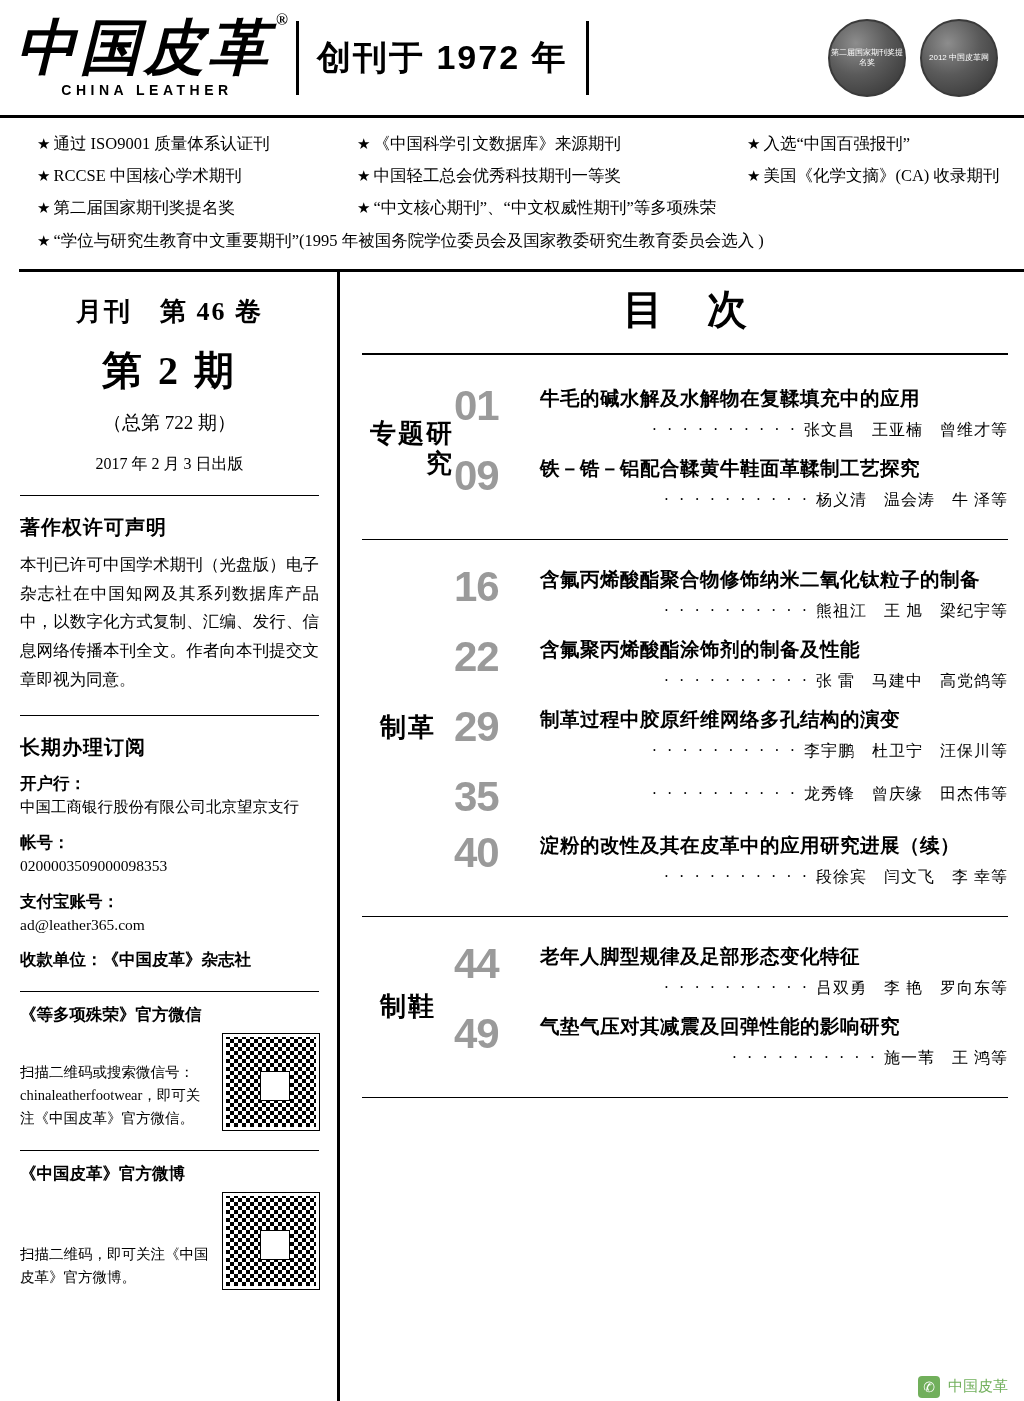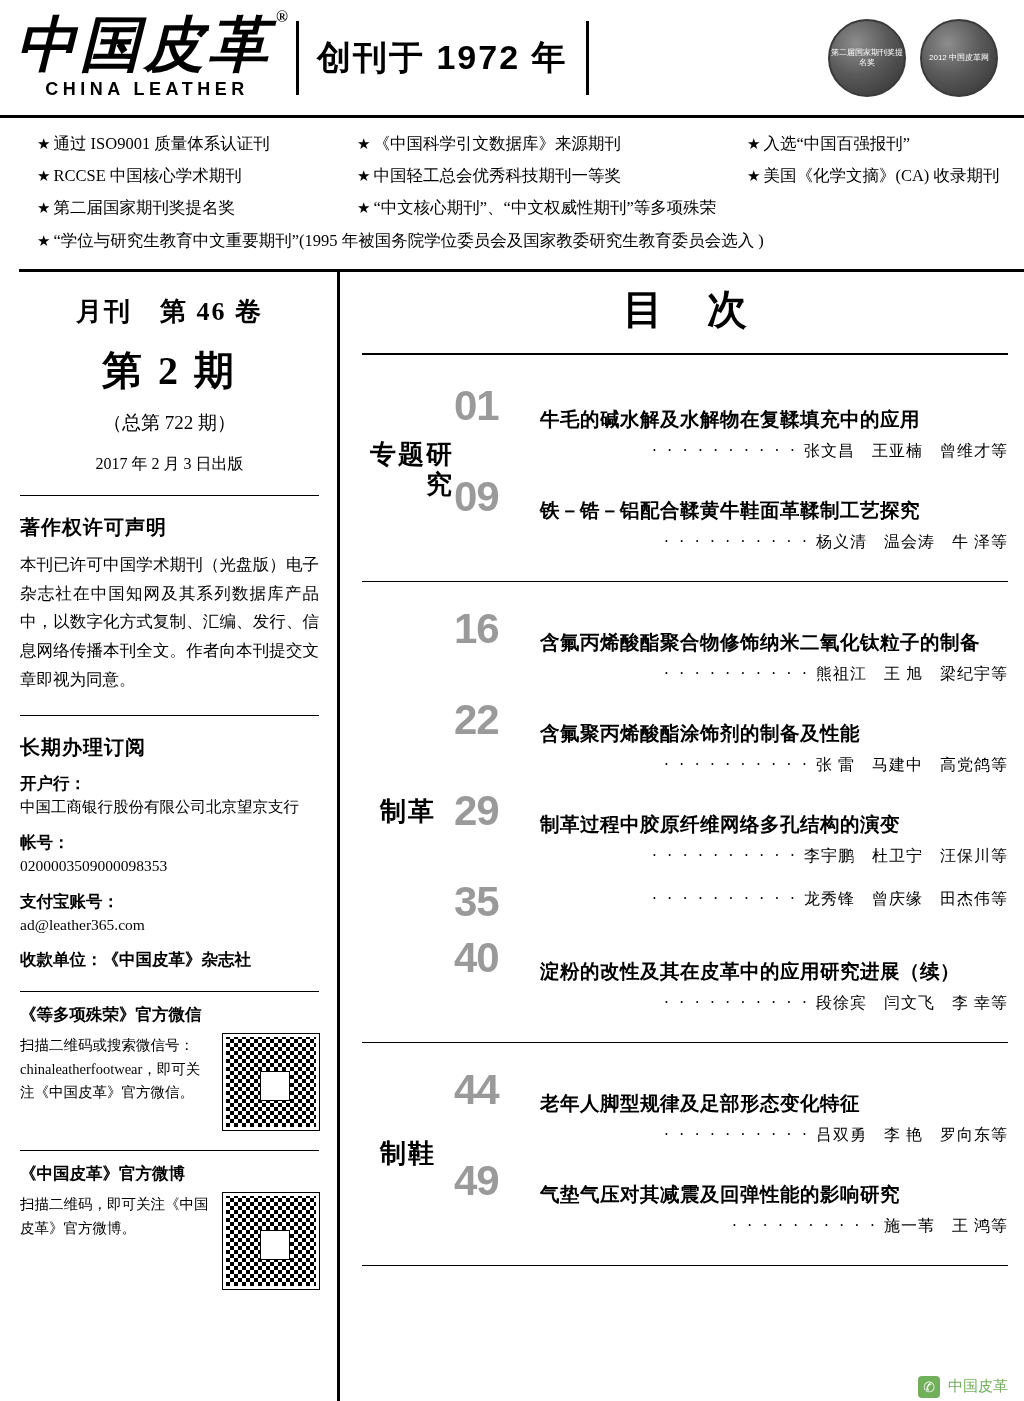--- a/index.html
+++ b/index.html
@@ -41,21 +41,21 @@
     padding-right: 6px;
   }
   .logo-reg {
     position: absolute;
     top: -6px; right: -14px;
     font-size: 16px;
     font-style: normal;
   }
   .logo-en {
     font-family: "Liberation Sans", sans-serif;
-    font-size: 18px;
+    font-size: 14px;
     letter-spacing: 4.5px;
     text-align: center;
     margin-top: 4px;
     font-weight: bold;
   }
   .vbar { width: 3px; background: #000; height: 74px; margin: 0 18px; }
   .since {
     font-weight: bold;
     font-size: 34px;
     letter-spacing: 2px;
@@ -138,21 +138,21 @@
   }
   .blk-text {
     font-size: 16.5px;
     line-height: 1.75;
     text-align: justify;
   }
   .sub-label { font-size: 16.5px; font-weight: bold; margin-top: 12px;}
   .sub-value { font-size: 15.5px; line-height: 1.6; }
   .qr-block { margin-top: 12px; }
   .qr-head { font-size: 16.5px; font-weight: bold; margin-bottom: 8px; }
-  .qr-row { display: flex; gap: 10px; align-items: flex-start; }
+  .qr-row { display: flex; gap: 10px; align-items: flex-end; }
   .qr-text { font-size: 14.5px; line-height: 1.6; flex: 1; }
   .qr-img {
     width: 96px; height: 96px;
     flex: 0 0 96px;
     background:
       repeating-linear-gradient(0deg, #000 0 4px, #fff 4px 8px),
       repeating-linear-gradient(90deg, #000 0 4px, #fff 4px 8px);
     background-blend-mode: difference;
     border: 3px solid #fff;
     outline: 1px solid #000;
@@ -202,21 +202,21 @@
   .pg {
     flex: 0 0 86px;
     font-size: 42px;
     font-weight: bold;
     color: #9a9a9a;
     font-family: "Liberation Sans", sans-serif;
     line-height: 1;
     letter-spacing: -1px;
   }
   .itxt { flex: 1; }
-  .ttl { font-size: 19.5px; font-weight: bold; letter-spacing: 0.5px; margin-top: 21px; }
+  .ttl { font-size: 19.5px; font-weight: bold; letter-spacing: 0.5px; }
   .auth {
     font-size: 16px;
     margin-top: 8px;
     text-align: right;
     letter-spacing: 1px;
   }
   .dots { letter-spacing: 3px; margin-right: 6px; }
 
   
   .watermark {

